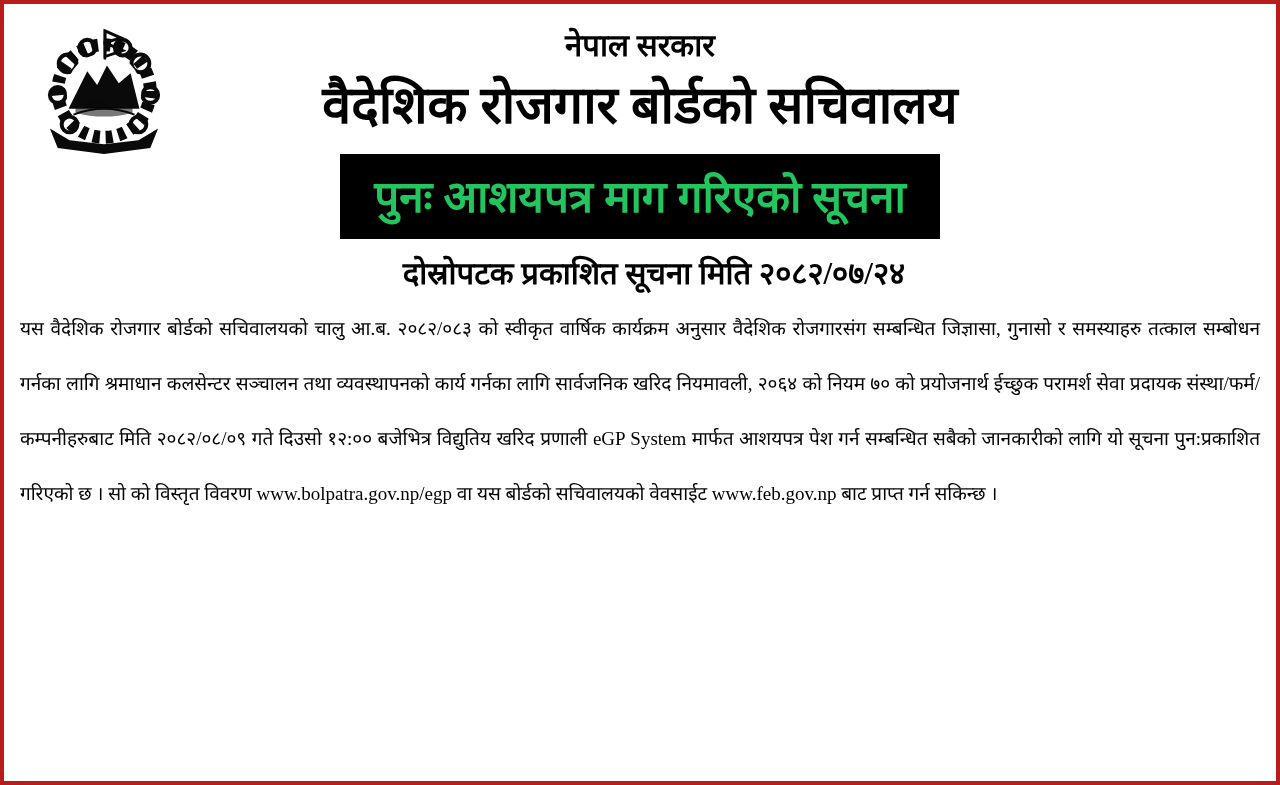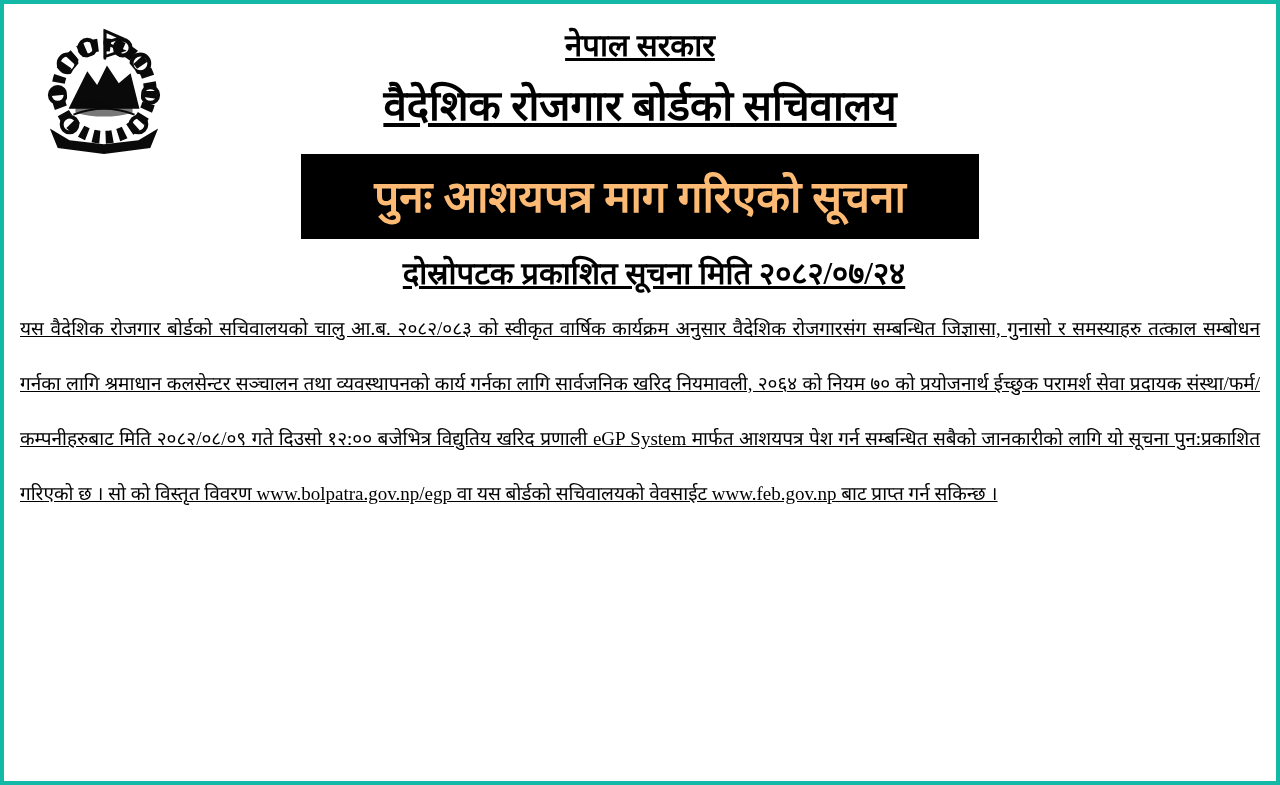--- a/index.html
+++ b/index.html
@@ -4,24 +4,23 @@
 <style>
   * { margin: 0; padding: 0; box-sizing: border-box; }
   html, body { background: #e8e8e8; }
   body { font-family: "Liberation Serif", "DejaVu Serif", serif; }
 
   .page {
     position: relative;
     width: 1280px;
     height: 785px;
     background: #ffffff;
-    border: 4px solid #14b8a6;
+    border: 4px solid #b91c1c;
     color: #000000;
     overflow: hidden;
-    text-decoration: underline;
   }
 
   .logo {
     position: absolute;
     top: 22px;
     left: 36px;
     width: 128px;
     height: 132px;
   }
   .logo svg { width: 100%; height: 100%; }
@@ -34,35 +33,35 @@
     font-size: 31px;
     font-weight: bold;
     line-height: 48px;
   }
   .org-line-2 {
     font-size: 35px;
     font-weight: bold;
     line-height: 58px;
   }
   .org-line-3 {
-    font-size: 42px;
+    font-size: 52px;
     font-weight: bold;
     line-height: 72px;
   }
   .org-line-4 {
     font-size: 30px;
     font-weight: bold;
     line-height: 52px;
   }
 
   .banner {
     margin: 12px auto 0 auto;
-    width: 678px;
+    width: 600px;
     background: #000000;
-    color: #fdba74;
+    color: #22c55e;
     text-align: center;
     font-size: 44px;
     font-weight: bold;
     padding: 11px 0 14px 0;
   }
 
   .date-line {
     text-align: center;
     font-size: 31px;
     font-weight: bold;

